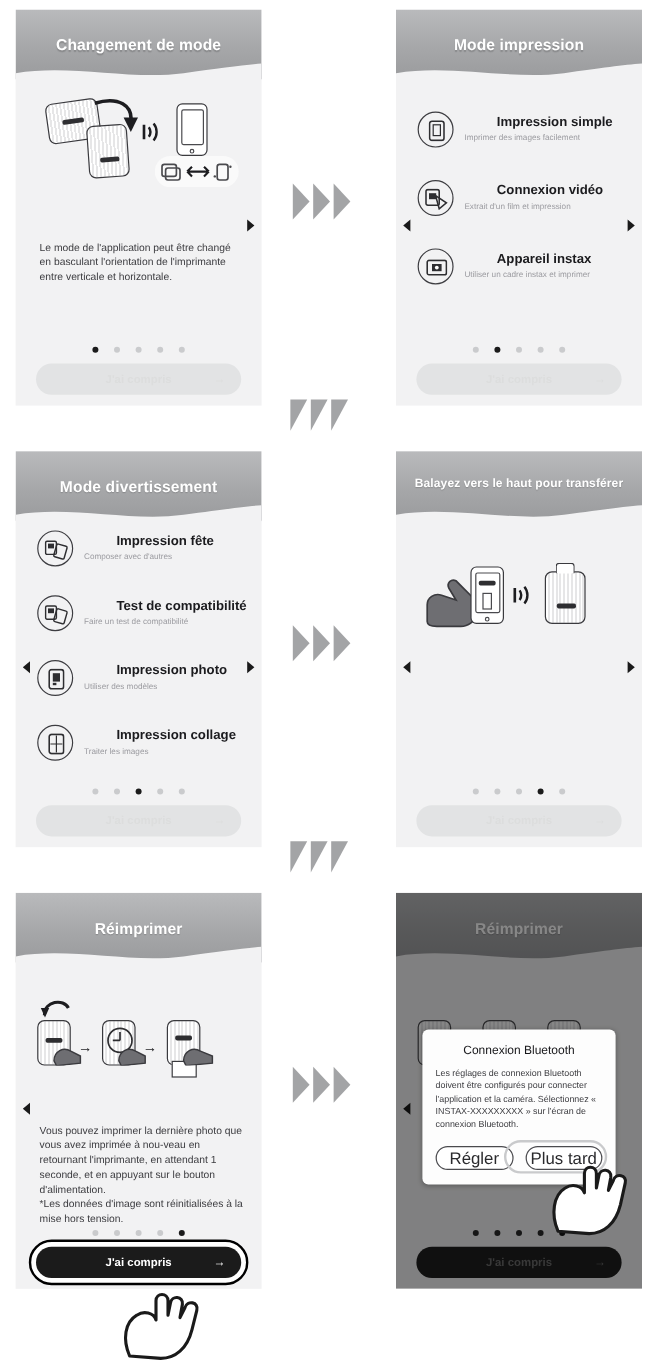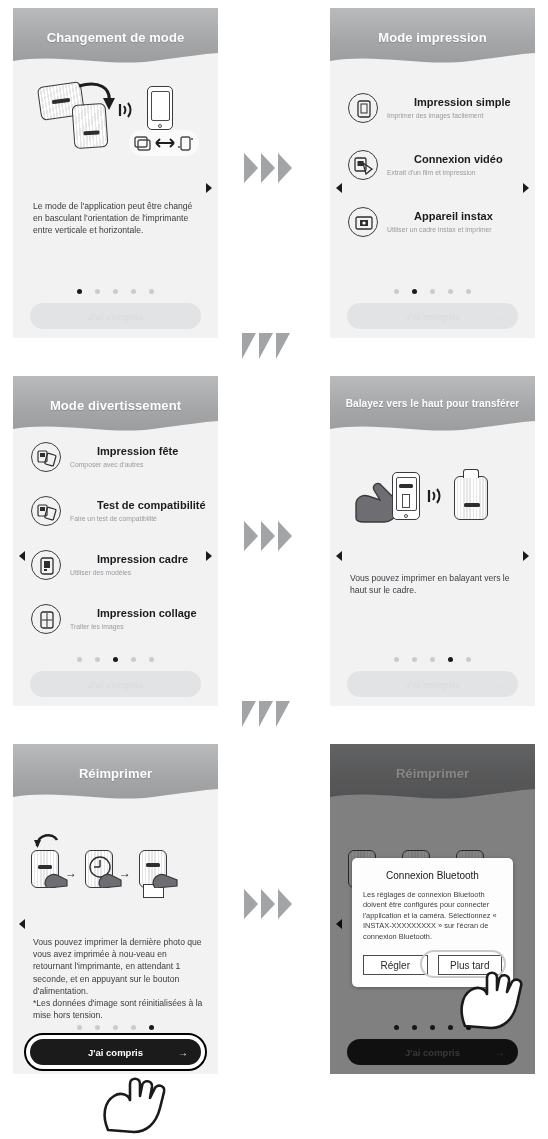--- a/index.html
+++ b/index.html
@@ -129,23 +129,23 @@
     background:#fdfdfd; border-radius:5px; padding:12px 11px 12px;
     box-shadow:0 1px 4px rgba(0,0,0,.3);
   }
   .dialog .dtitle {
     text-align:center; font-size:10px; font-weight:normal; color:#18181b;
     margin-bottom:9px;
   }
   .dialog .dbody { font-size:7.4px; line-height:10.4px; color:#3c3c40; }
   .dialog .drow { display:flex; gap:10px; margin-top:13px; }
   .dialog .dbtn {
-    flex:1; height:20px; border-radius:0; border:1.1px solid #4a4a4e;
+    flex:1; height:20px; border-radius:10px; border:1.1px solid #4a4a4e;
     display:flex; align-items:center; justify-content:center;
-    font-size:10px; color:#2a2a2d; background:#fff;
+    font-size:14px; color:#2a2a2d; background:#fff;
   }
   .dbtn-focus {
     position:absolute; right:7px; bottom:9px; width:86px; height:28px;
     border:2.5px solid #c9cacc; border-radius:14px;
   }
 
   
   .hand { position:absolute; }
 
   
@@ -325,21 +325,21 @@
 
     <div class="row" style="top:174px;">
       <span class="badge">
         <svg style="position:absolute;left:8px;top:6px;" width="14" height="18">
           <rect x="1" y="1" width="12" height="16" rx="2" fill="none" stroke="#2e2e31" stroke-width="1.3"></rect>
           <rect x="4" y="4" width="6" height="7" fill="#2e2e31"></rect>
           <rect x="4" y="12" width="3" height="2" fill="#2e2e31"></rect>
         </svg>
       </span>
       <span>
-        <div class="tt">Impression cadre</div>
+        <div class="tt">Impression photo</div>
         <div class="st">Utiliser des modèles</div>
       </span>
     </div>
 
     <div class="row" style="top:228px;">
       <span class="badge">
         <svg style="position:absolute;left:8px;top:6px;" width="14" height="18">
           <rect x="1" y="1" width="12" height="16" rx="2" fill="none" stroke="#2e2e31" stroke-width="1.3"></rect>
           <path d="M7,2 L7,16 M2,9 L12,9" stroke="#2e2e31" stroke-width="1"></path>
         </svg>
@@ -391,21 +391,20 @@
         <path d="M7,14 A7,7 0 0 0 7,6" stroke="#1d1d20" stroke-width="2" fill="none"></path>
         <path d="M11,17 A11,11 0 0 0 11,3" stroke="#1d1d20" stroke-width="2" fill="none"></path>
       </svg>
 
       <div class="pr-body" style="left:124px;top:8px;width:34px;height:44px;">
         <div class="pr-slot" style="left:9px;top:26px;width:16px;height:4px;"></div>
       </div>
       <div style="position:absolute;left:133px;top:1px;width:16px;height:9px;border:1.6px solid #3a3a3e;border-bottom:none;border-radius:3px 3px 0 0;background:#fff;"></div>
     </div>
 
-    <div class="btxt" style="top:196px;">Vous pouvez imprimer en balayant vers le haut sur le cadre.</div>
 
     <div class="nav left"></div>
     <div class="nav right"></div>
     <div class="dots">
       <span class="dot"></span>
       <span class="dot"></span>
       <span class="dot"></span>
       <span class="dot on"></span>
       <span class="dot"></span>
     </div>

